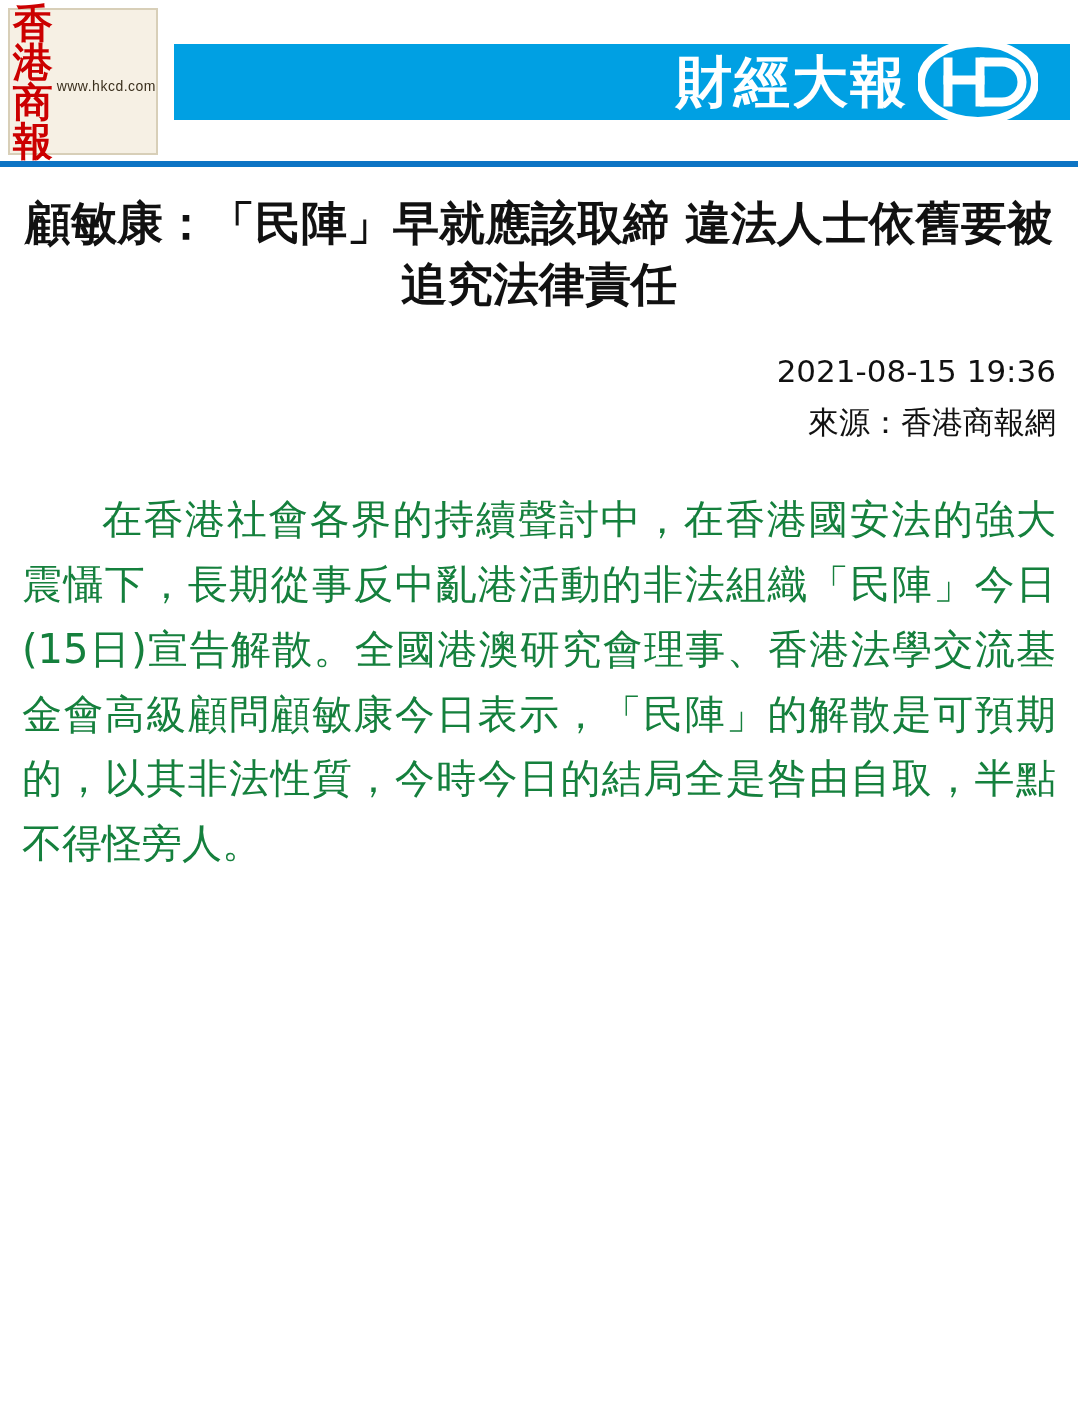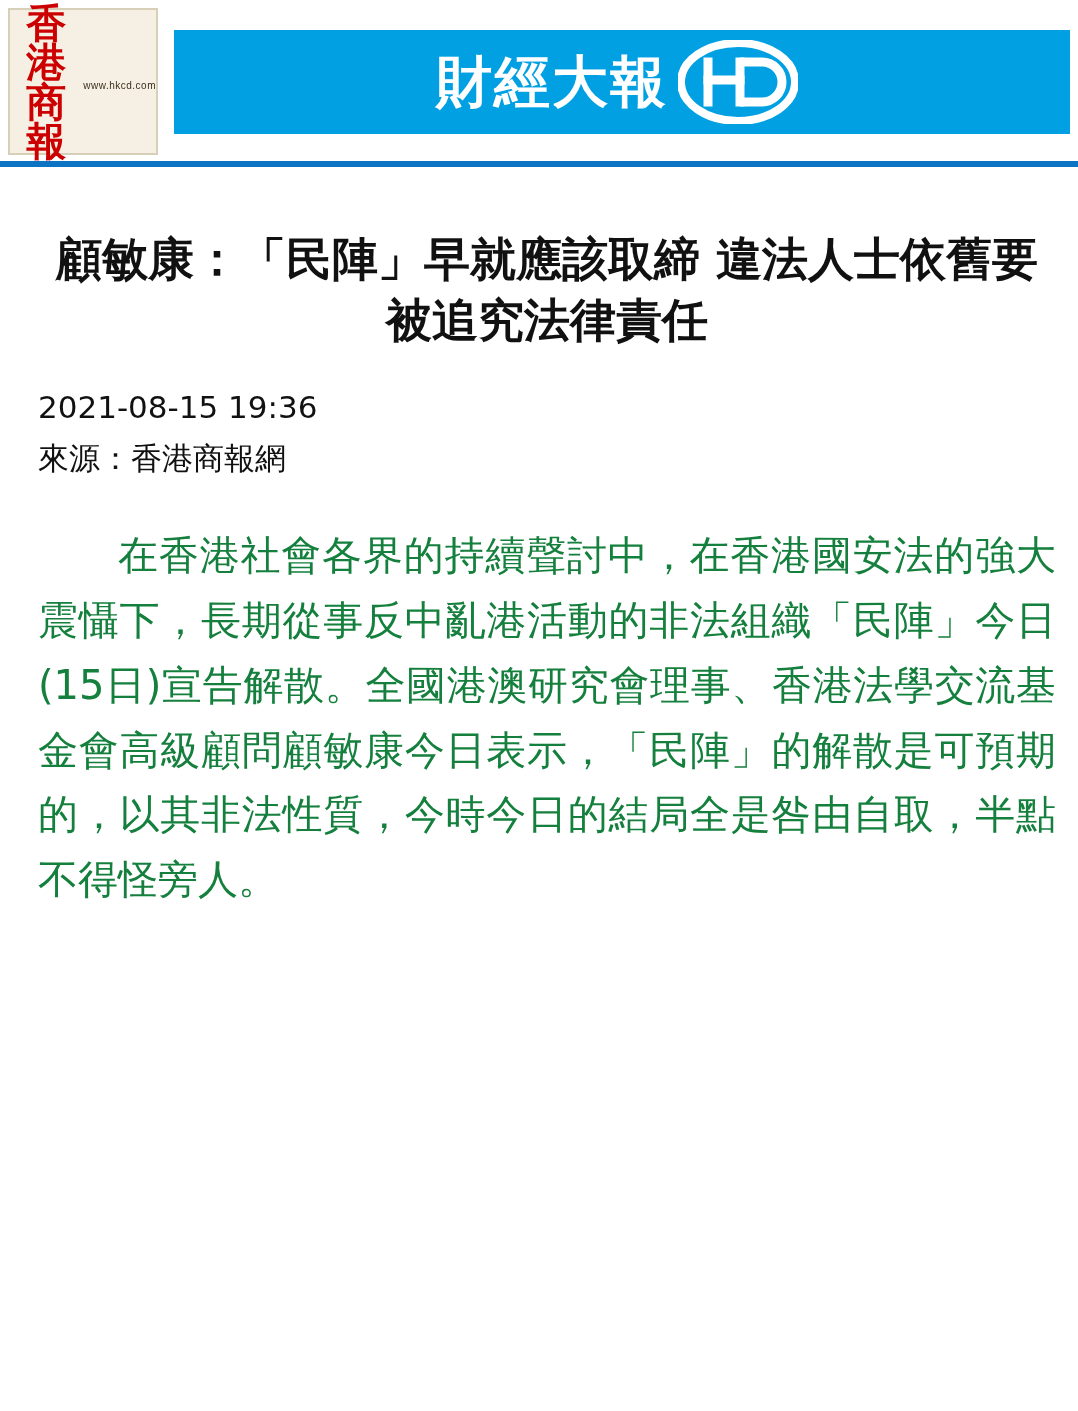--- a/index.html
+++ b/index.html
@@ -42,34 +42,34 @@
     font-size: 40px;
     line-height: 0.98;
     letter-spacing: 1px;
     text-align: center;
     font-family: "DejaVu Sans", "Liberation Sans", sans-serif;
   }
   .logo-chars span { display: block; }
   .logo-url {
     margin-top: 6px;
     color: #3a2f1d;
-    font-size: 10px;
+    font-size: 14px;
     letter-spacing: 0.5px;
     font-family: "Liberation Sans", sans-serif;
   }
   .banner {
     flex: 1;
     margin-left: 16px;
     background: #00a0e3;
     display: flex;
     align-items: center;
-    justify-content: center;
+    justify-content: flex-end;
     padding: 0 22px;
     box-sizing: border-box;
-    height: 104px;
+    height: 76px;
     align-self: center;
   }
   .banner-text {
     color: #ffffff;
     font-weight: bold;
     font-size: 56px;
     line-height: 1;
     letter-spacing: 2px;
     white-space: nowrap;
     font-family: "DejaVu Sans", "Liberation Sans", sans-serif;
@@ -84,39 +84,39 @@
   .banner-mark svg { display: block; }
 
   .blue-rule {
     height: 6px;
     background: #0d74c4;
     margin: 6px 0 0 0;
   }
 
   
   .article {
-    padding: 26px 22px 0 38px;
-    margin-top: 36px;
+    padding: 26px 22px 0 22px;
   }
   .headline {
     font-size: 46px;
     font-weight: bold;
     line-height: 1.33;
     text-align: center;
     margin: 0 0 34px 0;
     color: #111111;
     font-family: "DejaVu Sans", "Liberation Sans", sans-serif;
     letter-spacing: 0px;
   }
   .meta {
     font-size: 31px;
     line-height: 1.45;
     color: #111111;
     margin: 0 0 10px 0;
     font-family: "DejaVu Sans", "Liberation Sans", sans-serif;
+    text-align: right;
   }
   .meta div { margin-bottom: 6px; }
 
   .body-text {
     font-size: 40px;
     line-height: 1.62;
     text-align: justify;
     text-justify: inter-character;
     color: #15803d;
     margin: 42px 0 0 0;

